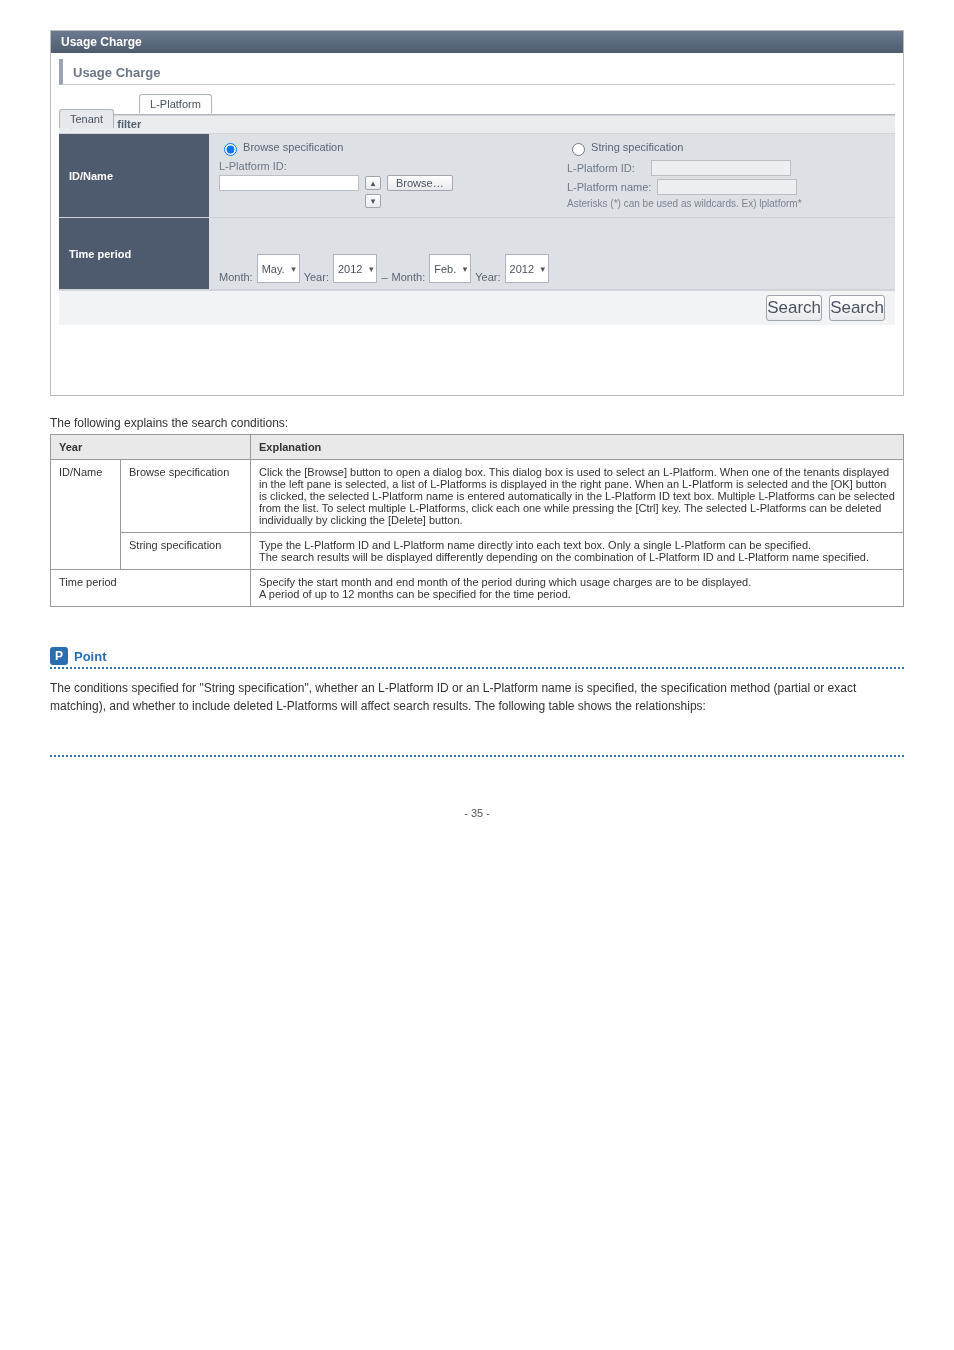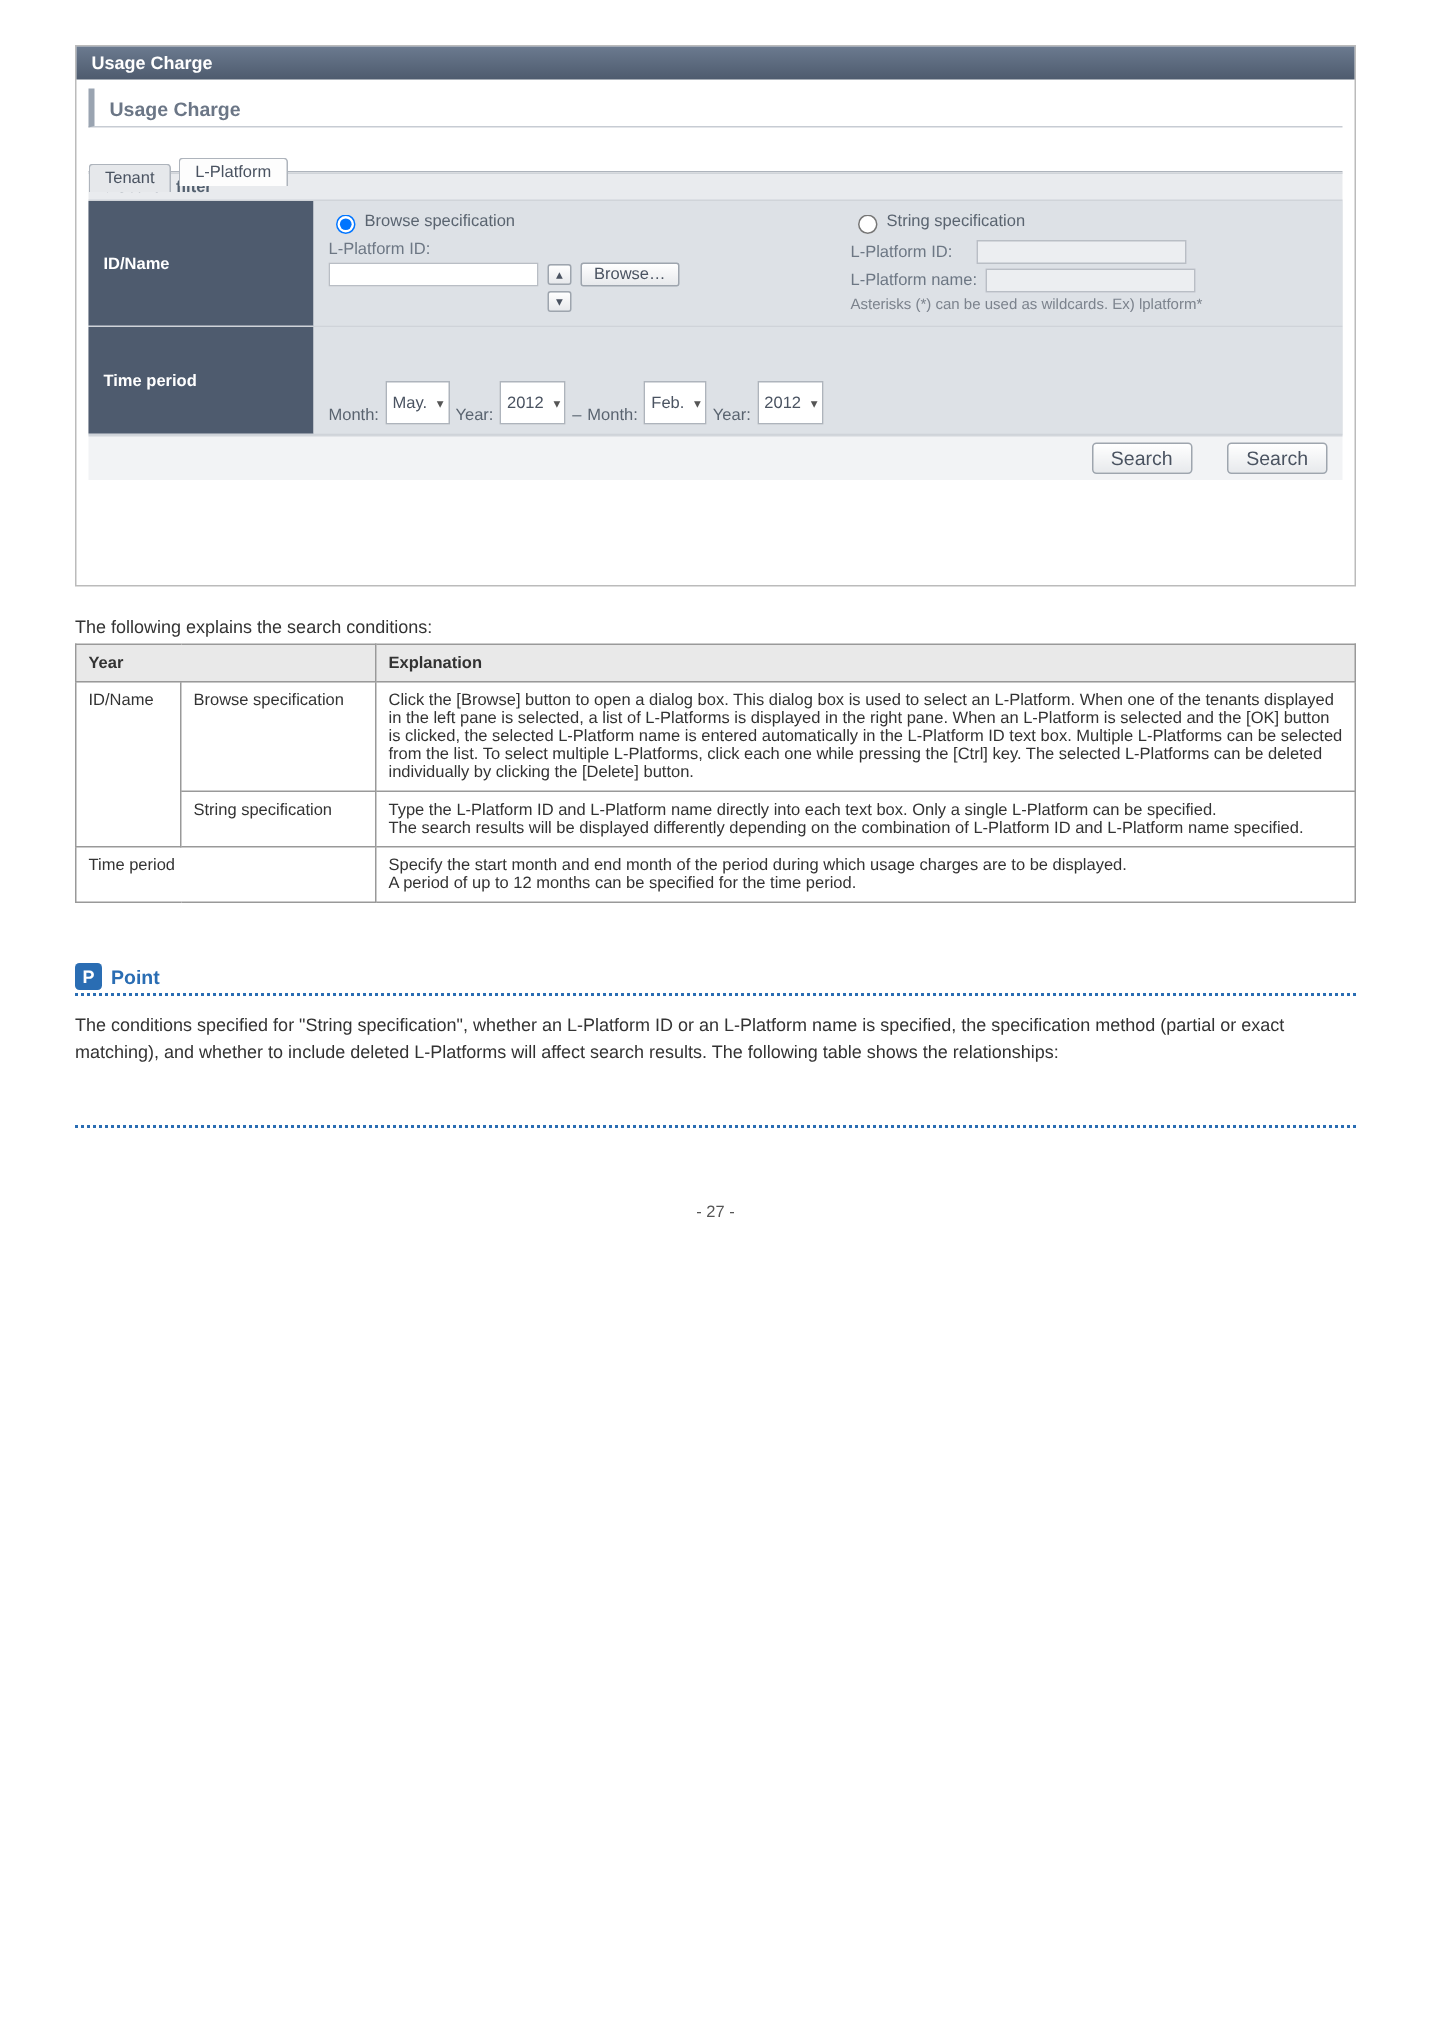--- a/index.html
+++ b/index.html
@@ -51,21 +51,22 @@
     margin-right: 2px;
     border-radius: 3px 3px 0 0;
     position: relative;
     top: 16px;
   }
   .tab.inactive {
     background: #e6e8eb;
   }
   .tab.active {
     background: #fdfdfd;
-    top: 12px;
+    top: 1px;
+    margin-left: 20px;
   }
   .filter-header {
     background: #e9ebee;
     border-top: 1px solid #d0d4d9;
     border-bottom: 1px solid #d0d4d9;
     color: #53606f;
     font-size: 11px;
     padding: 2px 10px;
     margin: 0 8px;
     font-weight: bold;
@@ -162,25 +163,25 @@
   .action-bar {
     background: #f2f3f5;
     border-top: 1px solid #d2d6db;
     text-align: right;
     padding: 4px 10px;
     margin: 0 8px;
   }
   .action-btn {
     border: 1px solid #9ea5ae;
     background: linear-gradient(#fff,#e7e9ec);
-    font-size: 13px;
-    padding: 2px 12px;
+    font-size: 17px;
+    padding: 2px 0;
     color: #4a5361;
     border-radius: 3px;
-    margin-left: 20px;
+    margin-left: 4px;
   }
   .bottom-pad { height: 70px; margin: 0 8px; background: #fff; }
 
   
   .desc-text { font-size: 12px; color: #333; margin: 6px 0 4px 0; }
 
   
   table.doc { border-collapse: collapse; width: 100%; margin-top: 4px; }
   table.doc th, table.doc td {
     border: 1px solid #999;
@@ -340,13 +341,13 @@
 <div class="point-block">
   <div class="point-header">
     <span class="point-icon">P</span>
     <span>Point</span>
   </div>
   <hr class="dotline">
   <div class="point-body">The conditions specified for "String specification", whether an L-Platform ID or an L-Platform name is specified, the specification method (partial or exact matching), and whether to include deleted L-Platforms will affect search results. The following table shows the relationships:</div>
   <hr class="dotline" style="margin-top:40px;">
 </div>
 
-<div class="pagenum">- 27 -</div>
+<div class="pagenum">- 35 -</div>
 
 </body></html>

